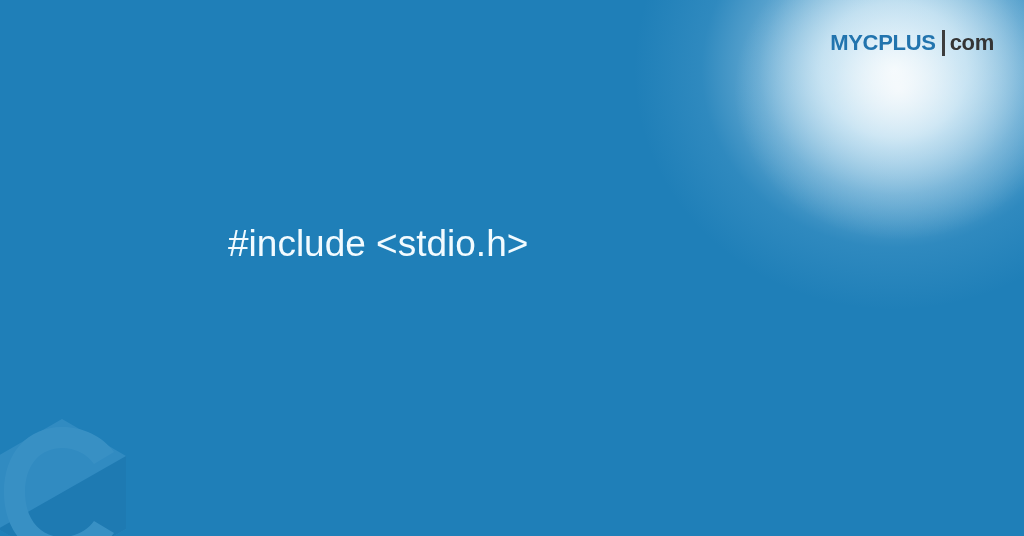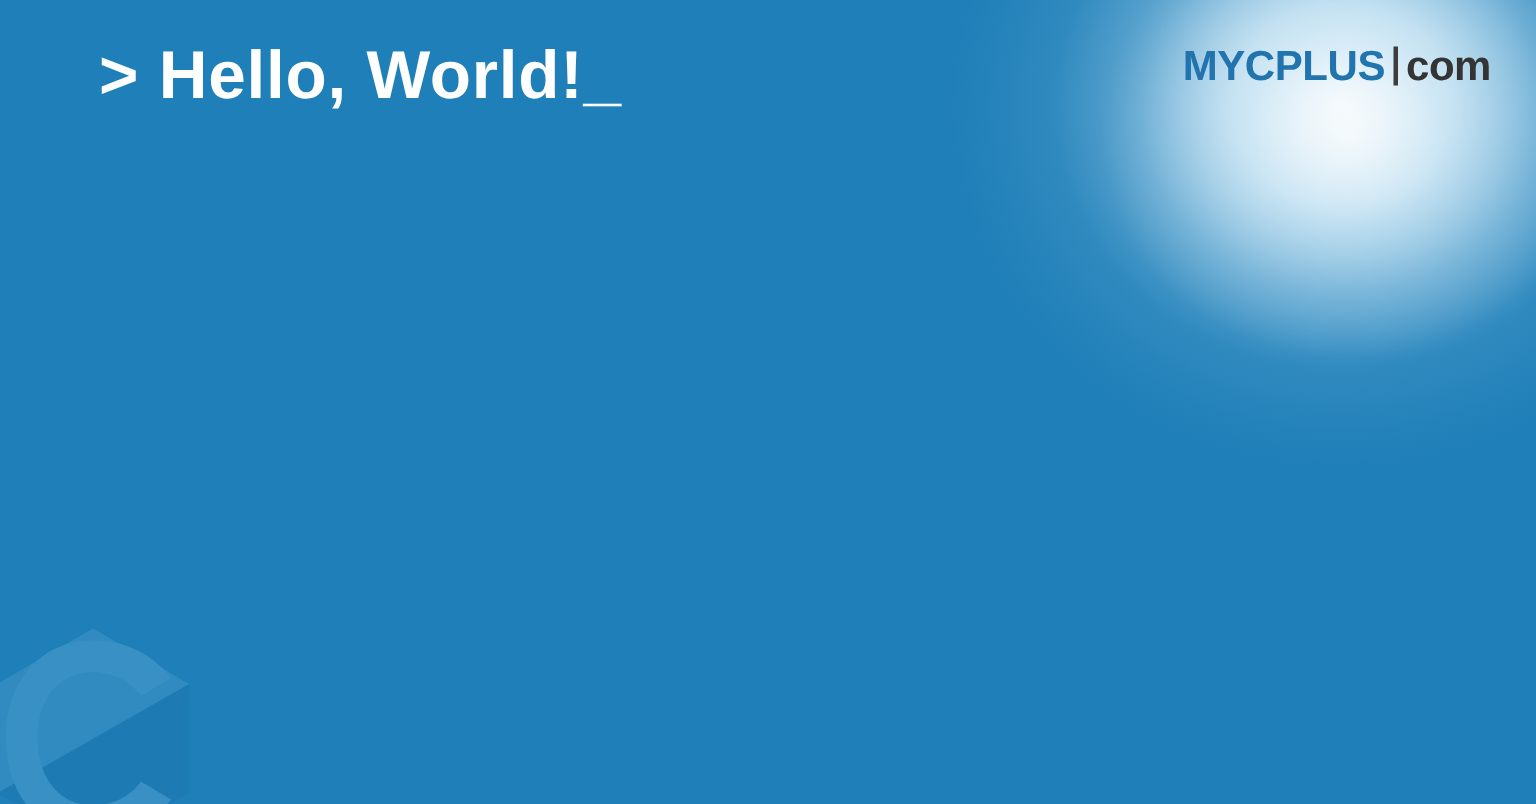--- a/index.html
+++ b/index.html
@@ -55,21 +55,21 @@
   }
 
   
   .logo {
     position:absolute;
     top:30px;
     right:30px;
     display:flex;
     align-items:center;
     font-weight:bold;
-    font-size:28px;
+    font-size:22px;
     letter-spacing:-0.3px;
     line-height:1;
     z-index:6;
     margin-left:17px;
   }
   .logo-main { color:#2274ae; }
   .logo-bar {
     width:3px;
     height:26px;
     background:#3d3d3d;
@@ -141,23 +141,23 @@
                C91,12 110,21 122,37 L102,49 C95,39 83,33 70,33 Z" fill="#74b9e2"></path>
     </svg>
   </div>
 
   <div class="logo">
     <span class="logo-main">MYCPLUS</span>
     <span class="logo-bar"></span>
     <span class="logo-tld">com</span>
   </div>
 
-  <div class="title">&gt; Hello, World!_</div>
 
   <div class="code">
+    <span class="line indent1">#include &lt;stdio.h&gt;</span>
     <span class="line blank"></span>
     
     
     
     
   </div>
 
 </div>
 
 </body></html>

